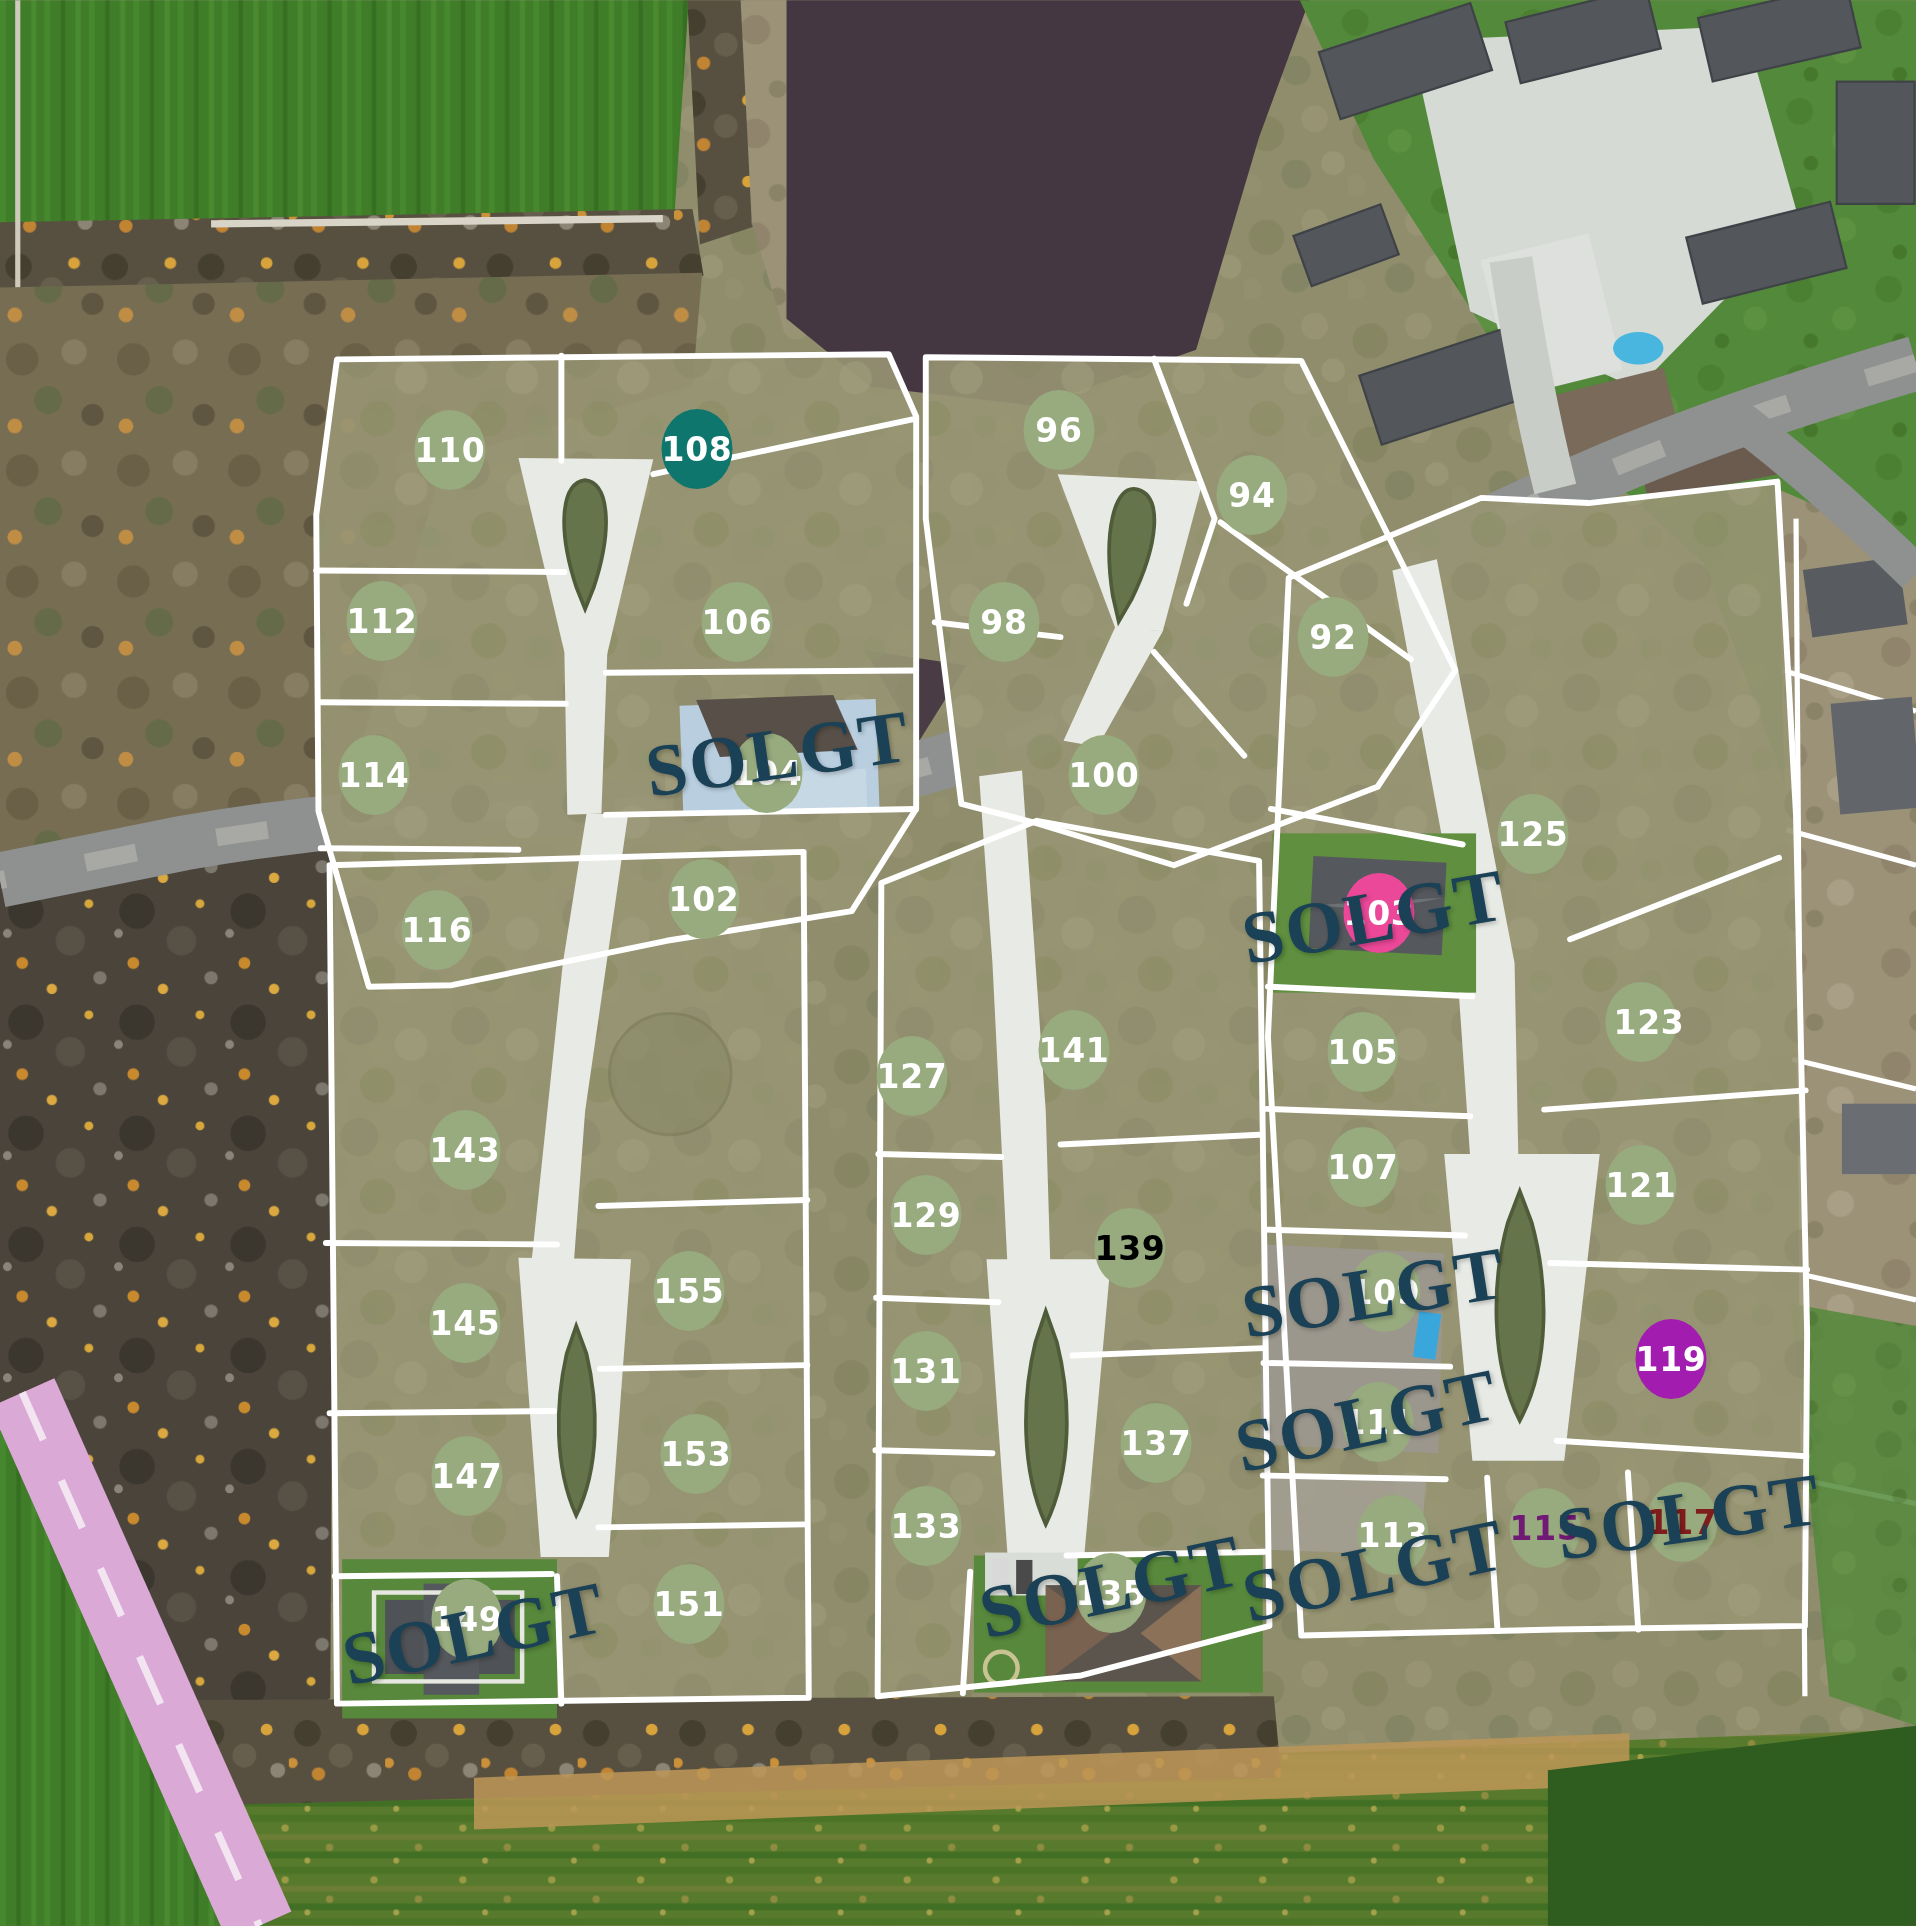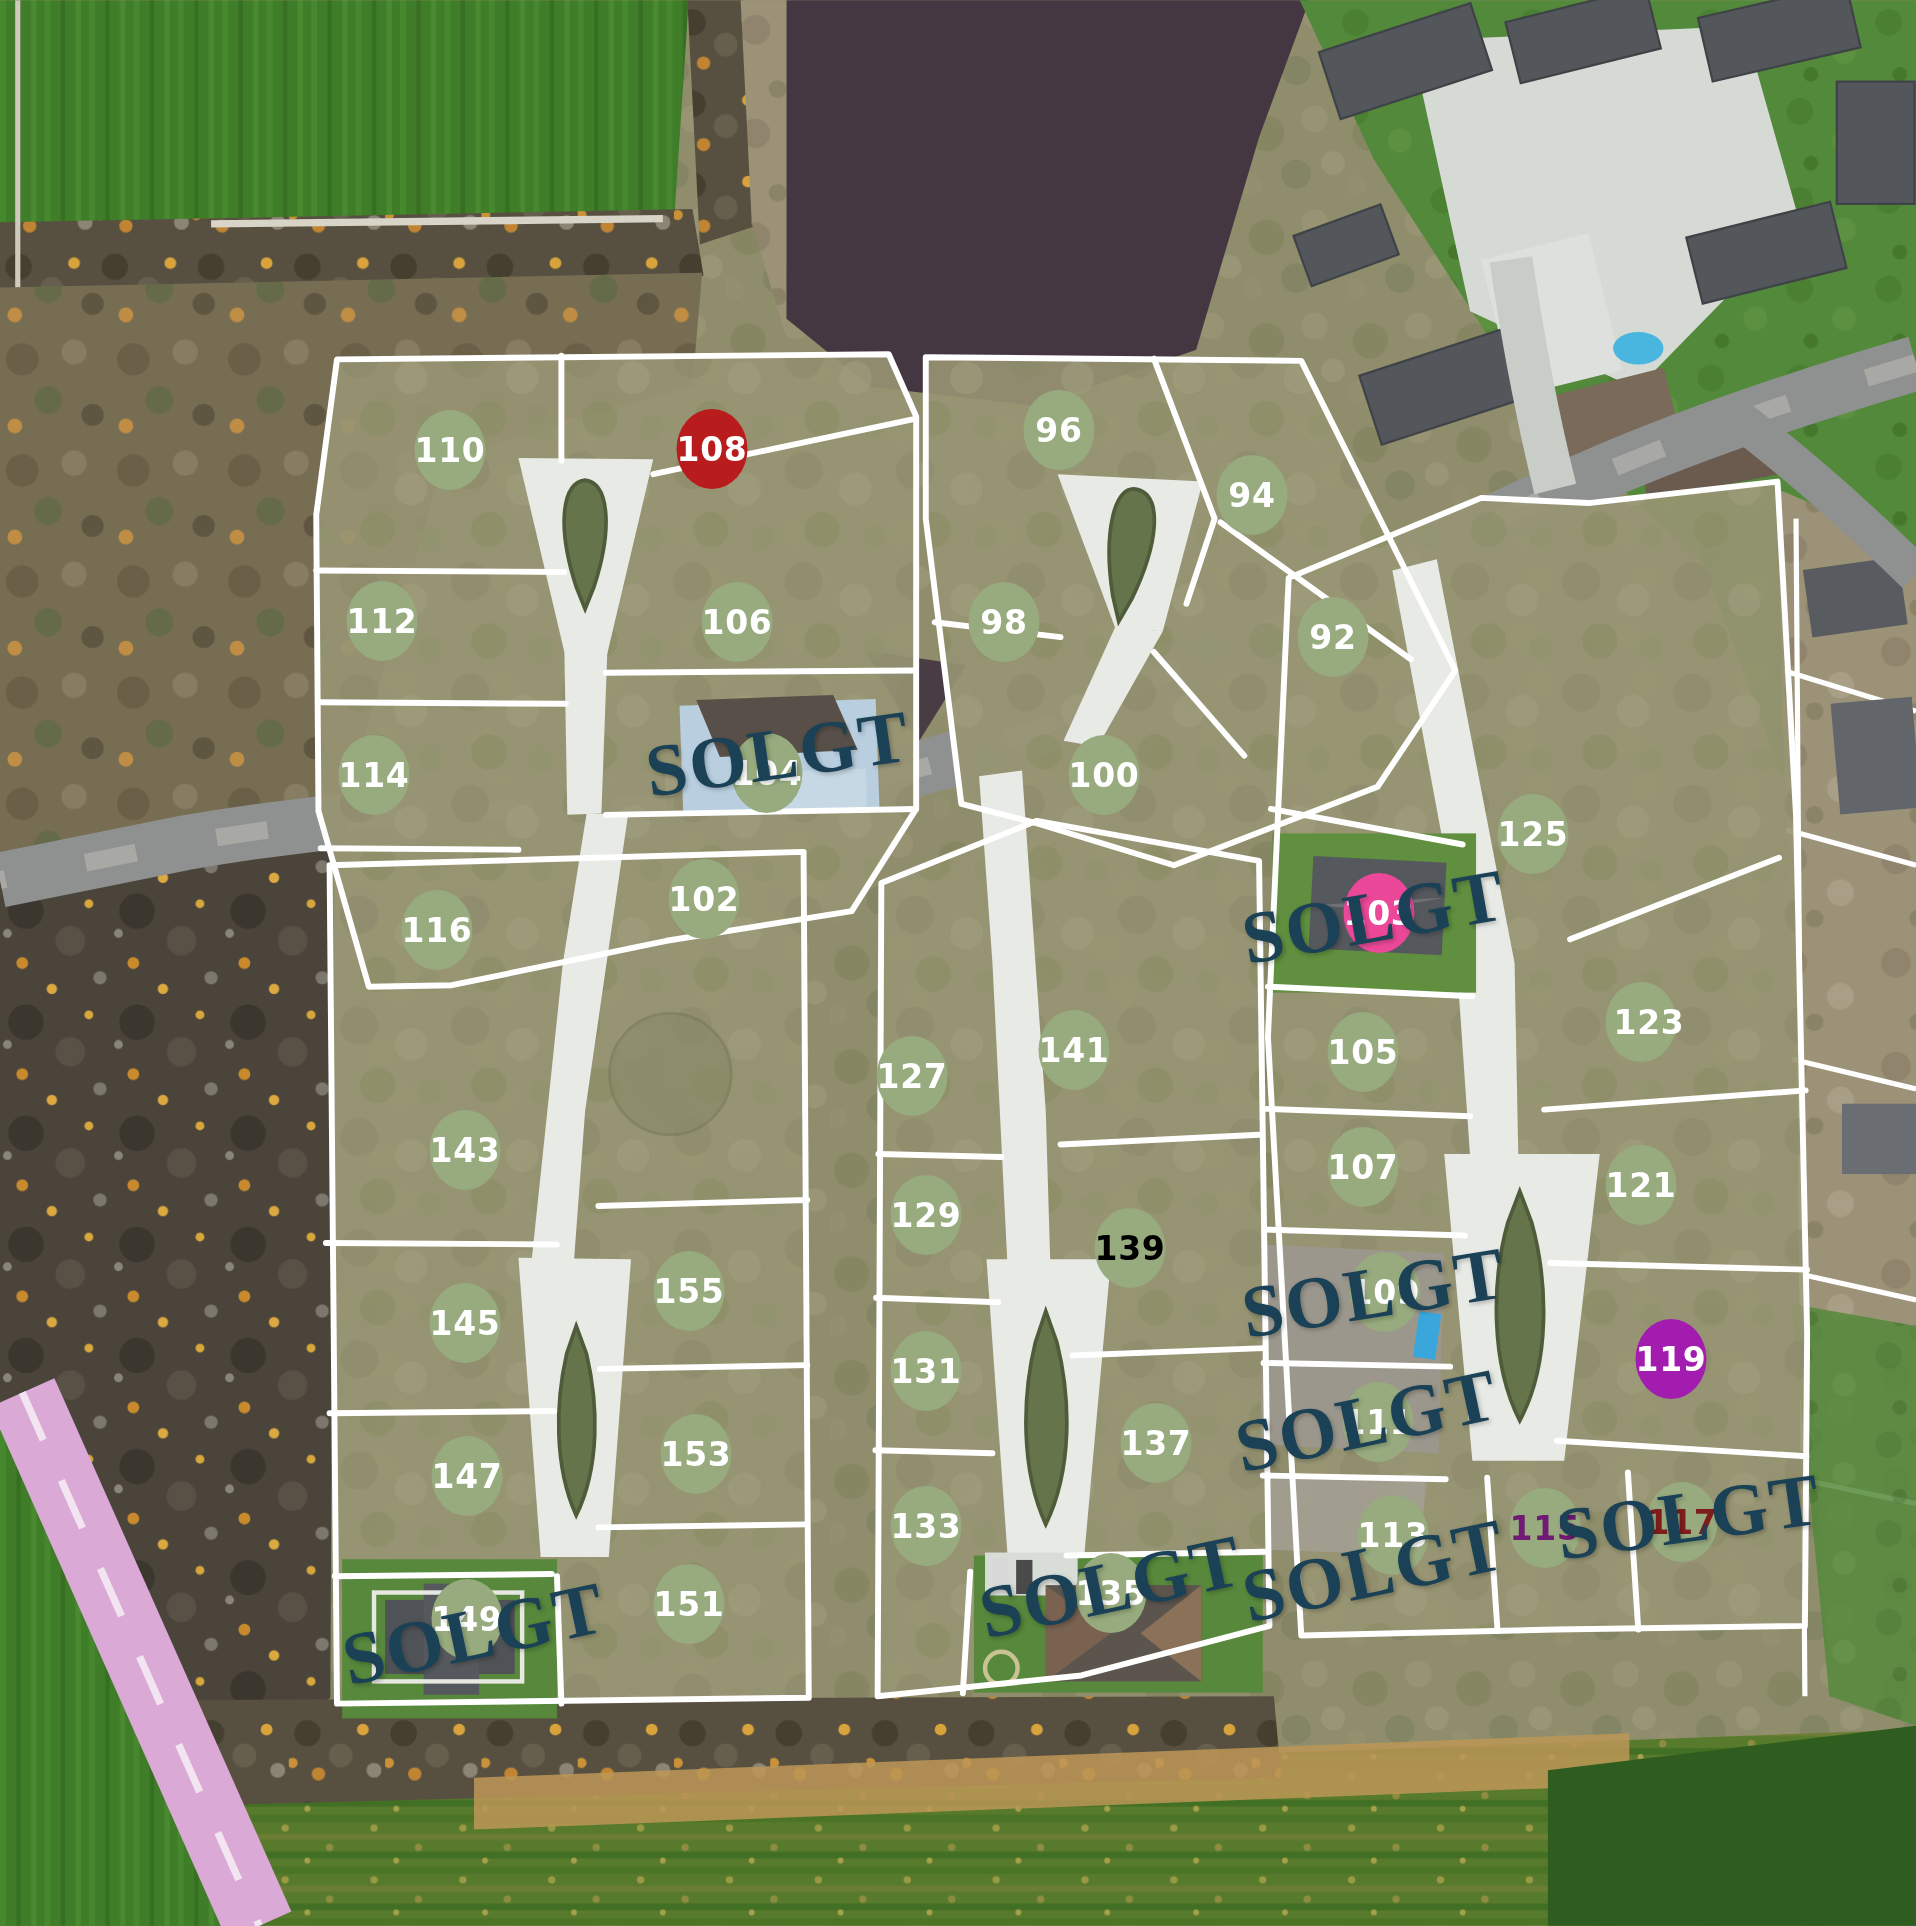--- a/index.html
+++ b/index.html
@@ -267,21 +267,21 @@
     <line x1="452" y1="2128" x2="745" y2="2125"></line>
     <line x1="808" y1="1628" x2="1090" y2="1620"></line>
     <line x1="810" y1="1848" x2="1090" y2="1843"></line>
     <line x1="808" y1="2062" x2="1090" y2="2058"></line>
     <line x1="752" y1="2128" x2="758" y2="2300"></line>
   </g>
 </svg>
 <div class="badge" style="left: 450px; top: 450px; background: rgb(151, 171, 126);">
       <span style="color: rgb(255, 255, 255);">110</span>
     </div>
-    <div class="badge" style="left: 712px; top: 449px; background: #b91c1c;">
+    <div class="badge" style="left: 697px; top: 449px; background: #0f766e;">
       <span style="color: rgb(255, 255, 255);">108</span>
     </div>
     <div class="badge" style="left: 1059px; top: 430px; background: rgb(151, 171, 126);">
       <span style="color: rgb(255, 255, 255);">96</span>
     </div>
     <div class="badge" style="left: 1252px; top: 495px; background: rgb(151, 171, 126);">
       <span style="color: rgb(255, 255, 255);">94</span>
     </div>
     <div class="badge" style="left: 382px; top: 621px; background: rgb(151, 171, 126);">
       <span style="color: rgb(255, 255, 255);">112</span>

